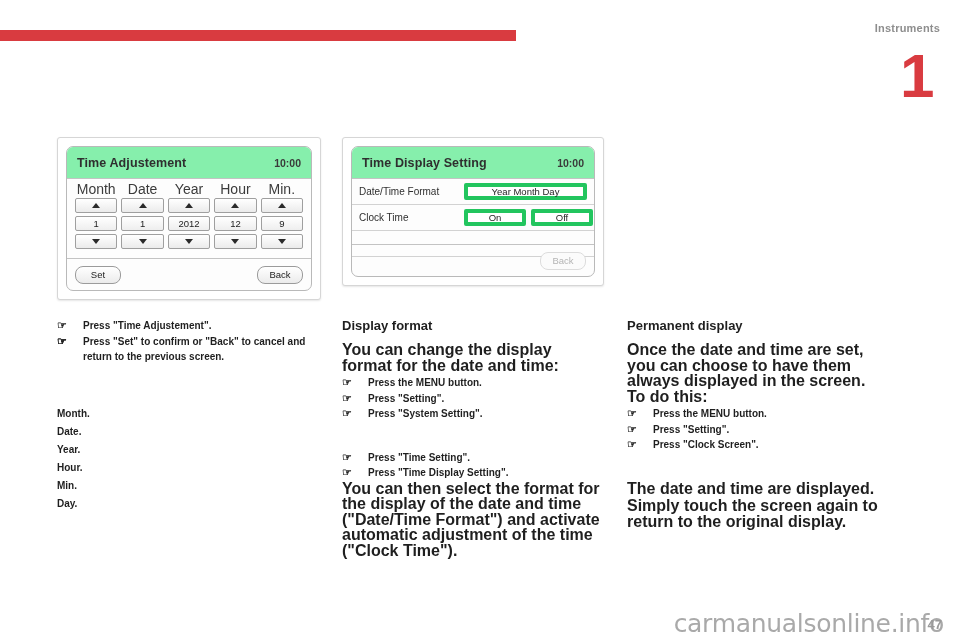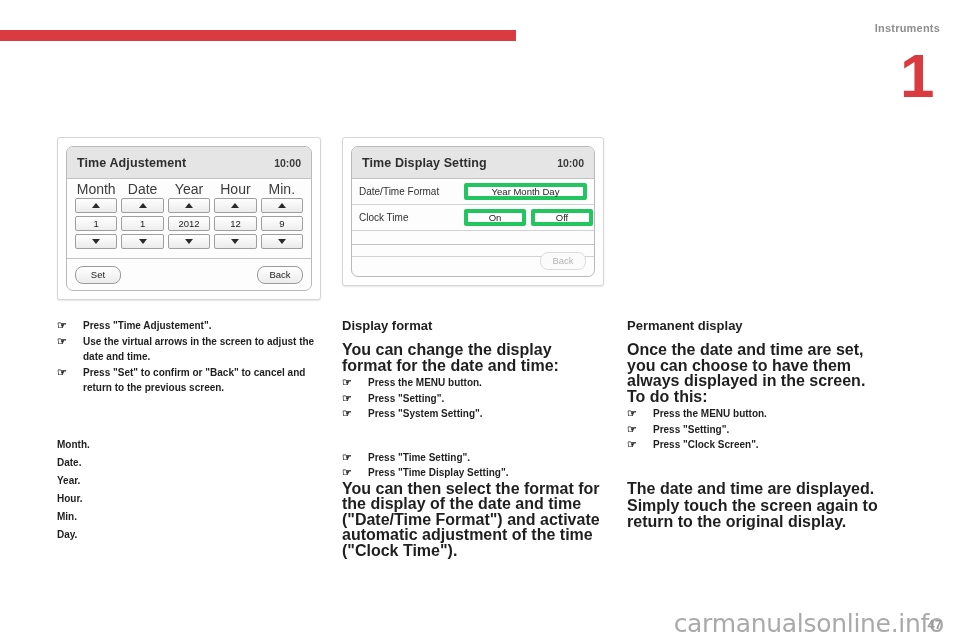--- a/index.html
+++ b/index.html
@@ -76,21 +76,21 @@
   }
 
   .screen-titlebar {
     height: 32px;
     border-bottom: 1px solid #c3c3c3;
     display: flex;
     align-items: center;
     justify-content: space-between;
     padding: 0 10px;
     box-sizing: border-box;
-    background: #e5e5e5;
+    background: #86efac;
   }
   .screen-title {
     font-size: 12.5px;
     font-weight: bold;
     color: #2f2f2f;
     letter-spacing: .1px;
   }
   .screen-clock {
     font-size: 10.5px;
     font-weight: bold;
@@ -410,21 +410,20 @@
 </div>
 
 <div class="column" id="column-left">
   <ul class="bullet-list">
     <li class="bullet-item">
       <span class="bullet-glyph">☞</span>
       <span>Press "Time Adjustement".</span>
     </li>
     <li class="bullet-item">
       <span class="bullet-glyph">☞</span>
-      <span>Use the virtual arrows in the screen to adjust the date and time.</span>
     </li>
     <li class="bullet-item">
       <span class="bullet-glyph">☞</span>
       <span>Press "Set" to confirm or "Back" to cancel and return to the previous screen.</span>
     </li>
   </ul>
 
   <div class="spacer-lg"></div>
 
   <ul class="plain-list">

